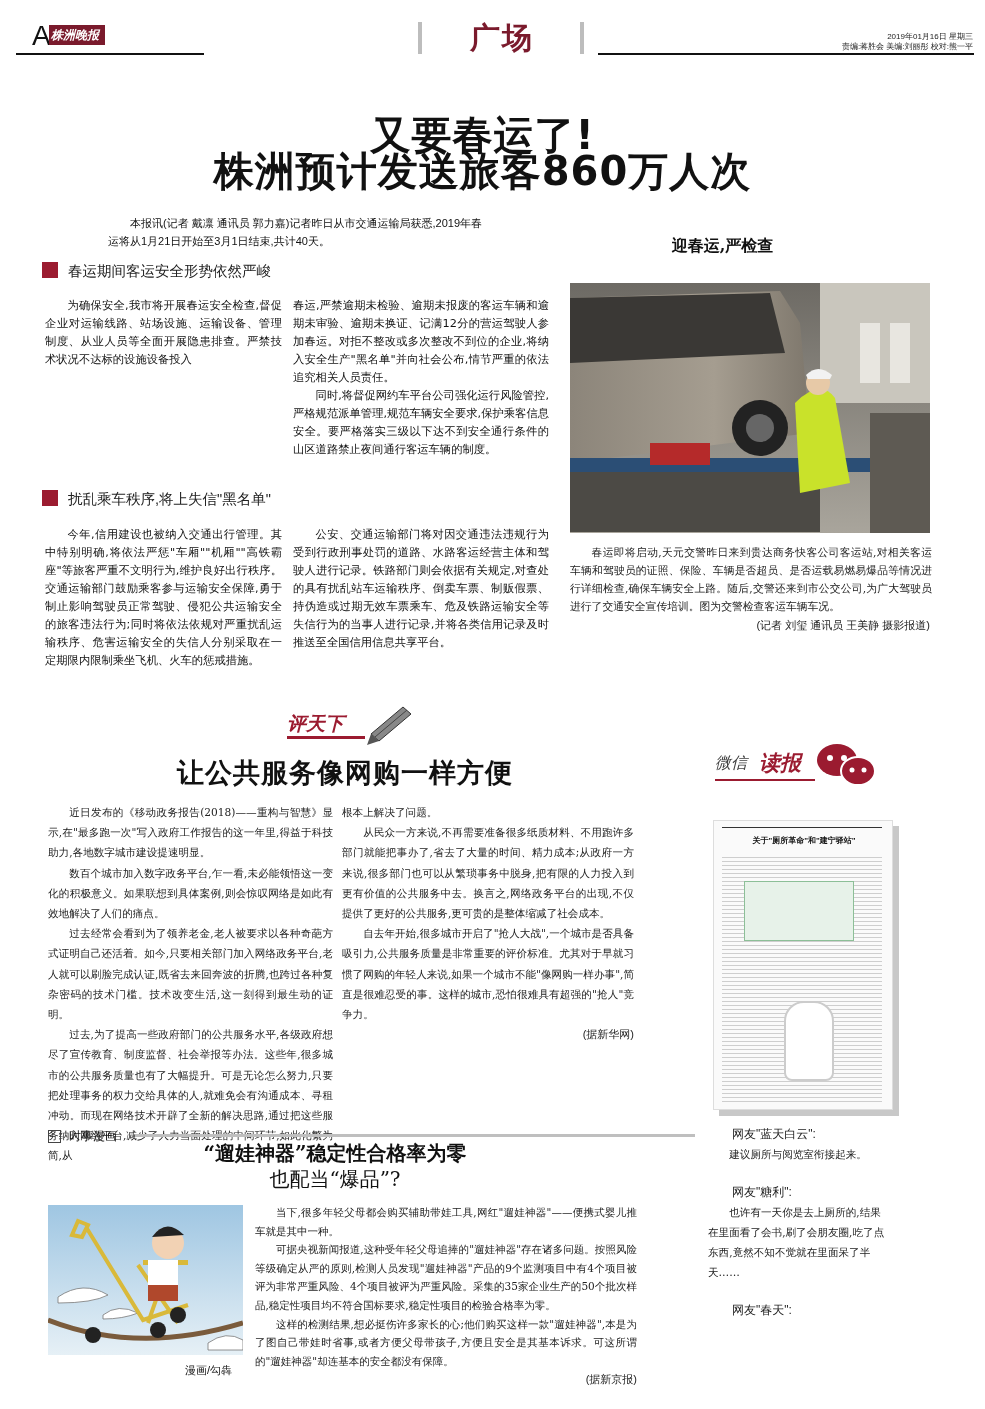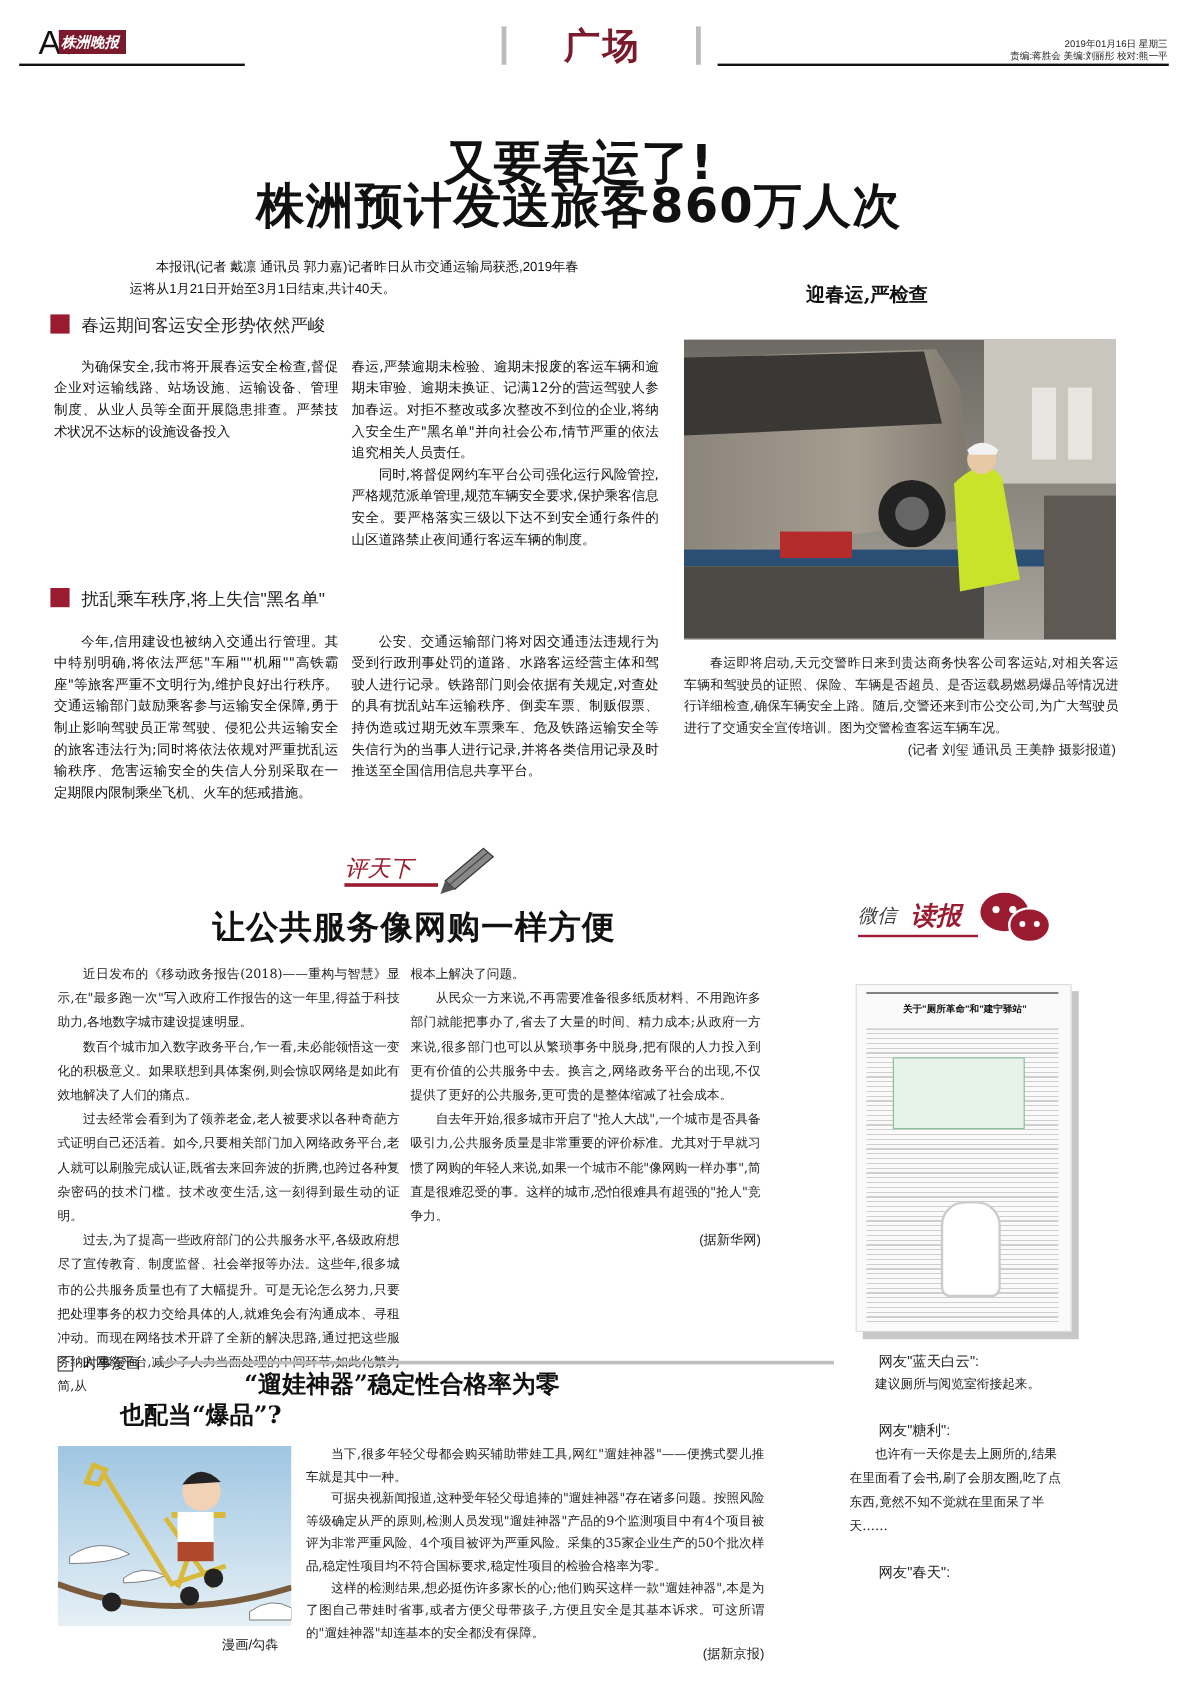--- a/index.html
+++ b/index.html
@@ -45,21 +45,21 @@
   .wx-thumb { left: 713px; top: 820px; width: 180px; height: 290px; background: #fafafa; border: 1px solid #ddd; box-shadow: 6px 6px 0 #c8c8c8; overflow: hidden; }
 
   .comments-col { left: 708px; top: 1124px; width: 182px; font-family: "DejaVu Serif", serif; font-size: 10.6px; line-height: 20px; color: #222; }
   .comments-col .who { text-indent: 2em; font-family: "Liberation Sans", sans-serif; font-size: 12px; }
   .comments-col .say { text-indent: 2em; margin-bottom: 18px; }
 
   .cartoon-label { left: 48px; top: 1128px; font-family: "DejaVu Serif", serif; font-size: 12px; display: flex; align-items: center; gap: 8px; }
   .cartoon-label .box { width: 13px; height: 13px; border: 1px solid #444; }
   .cartoon-rule { left: 135px; top: 1135px; width: 560px; height: 3px; background: #bfbfbf; }
   .cartoon-title1 { left: 100px; width: 470px; top: 1140px; text-align: center; font-family: "DejaVu Serif", serif; font-weight: bold; font-size: 20px; }
-  .cartoon-title2 { left: 100px; width: 470px; top: 1166px; text-align: left; font-family: "DejaVu Serif", serif; font-weight: bold; font-size: 20px; }
+  .cartoon-title2 { left: 100px; width: 470px; top: 1166px; text-align: center; font-family: "DejaVu Serif", serif; font-weight: normal; font-size: 20px; }
 
   .cartoon-img { left: 48px; top: 1205px; width: 195px; height: 150px; overflow: hidden; }
   .cartoon-credit { left: 185px; top: 1363px; font-family: "Liberation Sans", sans-serif; font-size: 11px; }
 
   .src { text-align: right; font-family: "Liberation Sans", sans-serif; font-size: 11px; }
 </style>
 </head>
 <body>
 
 <div class="abs pg-no">A02</div>
@@ -130,21 +130,21 @@
     <circle cx="248" cy="100" r="12" fill="#e7c9a7"></circle>
     <path d="M236 92 Q248 80 262 92 L260 96 L238 96 Z" fill="#f2f2f2"></path>
   </svg>
 </div>
 <div class="abs photo-caption">
   <p>春运即将启动,天元交警昨日来到贵达商务快客公司客运站,对相关客运车辆和驾驶员的证照、保险、车辆是否超员、是否运载易燃易爆品等情况进行详细检查,确保车辆安全上路。随后,交警还来到市公交公司,为广大驾驶员进行了交通安全宣传培训。图为交警检查客运车辆车况。</p>
   <div class="photo-credit">(记者 刘玺 通讯员 王美静 摄影报道)</div>
 </div>
 
 <div class="abs comment-tag">
-  <span style="position:absolute;left:0;top:6px;font-family:'DejaVu Serif',serif;font-weight:normal;font-style:italic;font-size:19px;color:#9b1b30;">评天下</span>
+  <span style="position:absolute;left:0;top:6px;font-family:'DejaVu Serif',serif;font-weight:bold;font-style:italic;font-size:19px;color:#9b1b30;">评天下</span>
   <div style="position:absolute;left:0;top:31px;width:78px;height:3px;background:#9b1b30;"></div>
   <svg style="position:absolute;left:78px;top:0;" width="50" height="42" viewBox="0 0 50 42">
     <polygon points="38,2 46,9 14,36 6,29" fill="#888" stroke="#333" stroke-width="1"></polygon>
     <line x1="10" y1="32" x2="42" y2="5" stroke="#444" stroke-width="1"></line>
     <polygon points="6,29 14,36 2,40" fill="#555"></polygon>
   </svg>
 </div>
 <div class="abs comment-title" style="top:755px;">让公共服务像网购一样方便</div>
 
 <div class="abs serif-col" style="left:48px;top:802px;width:285px;">

